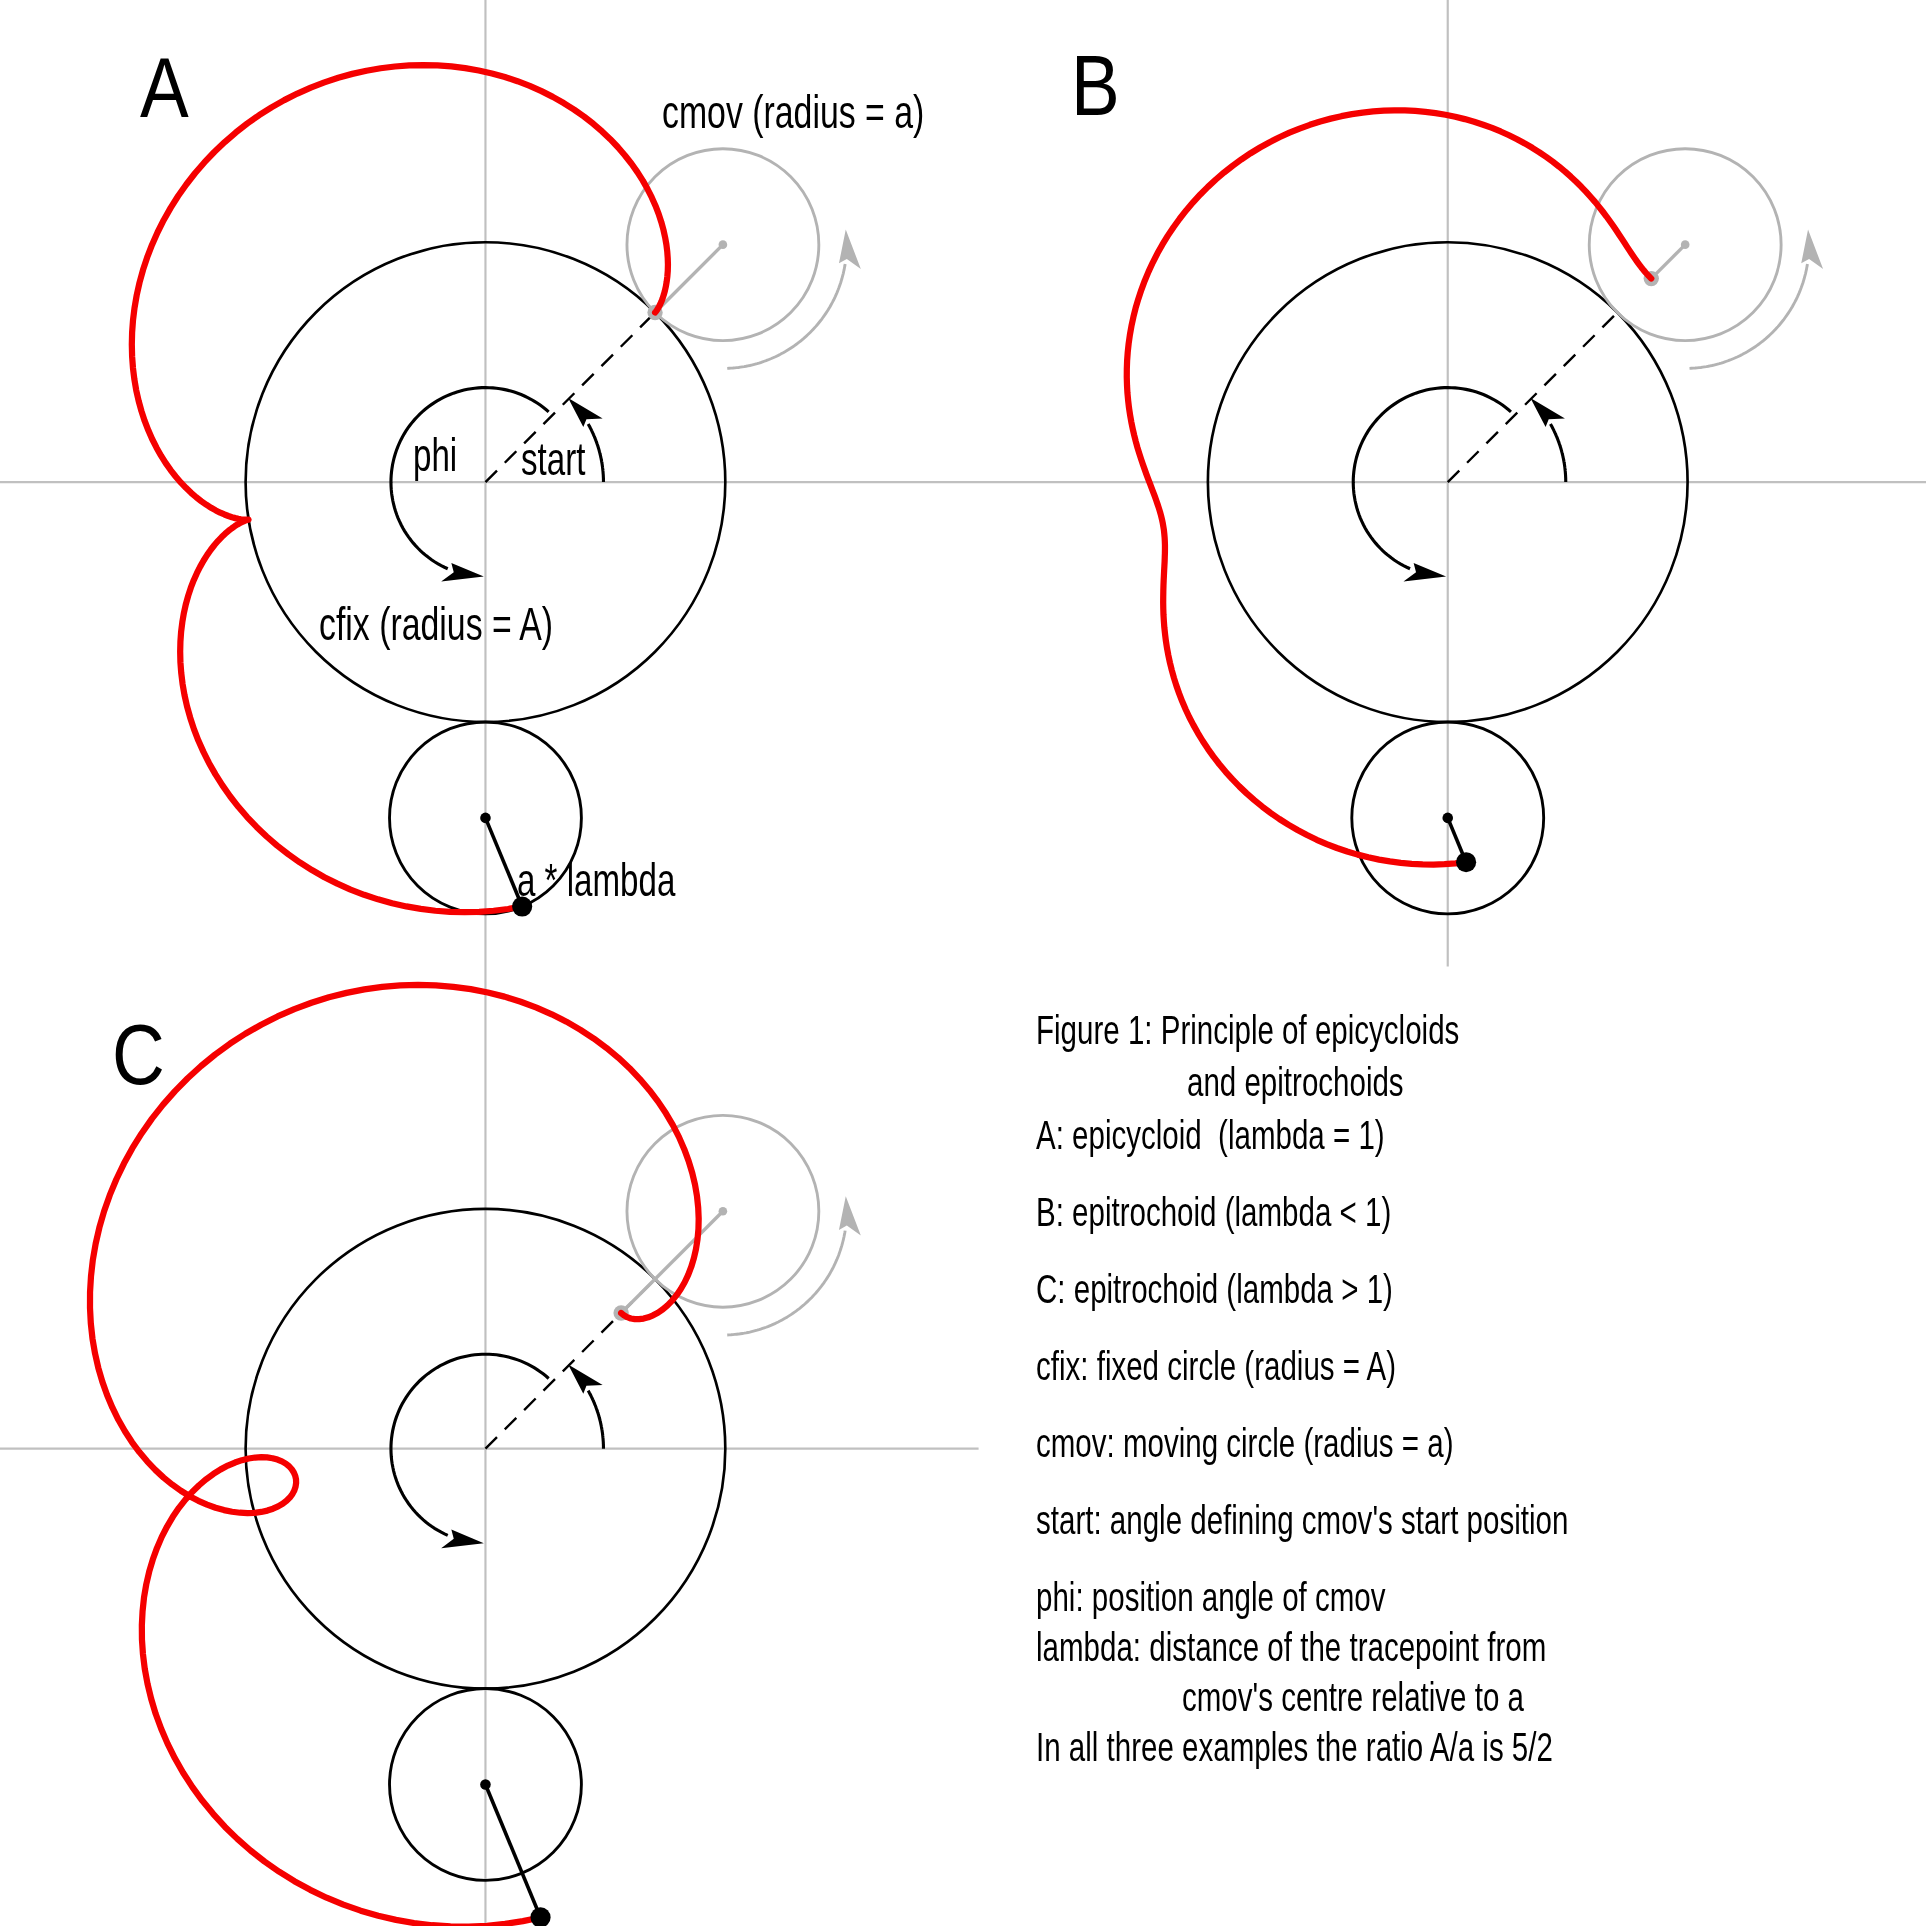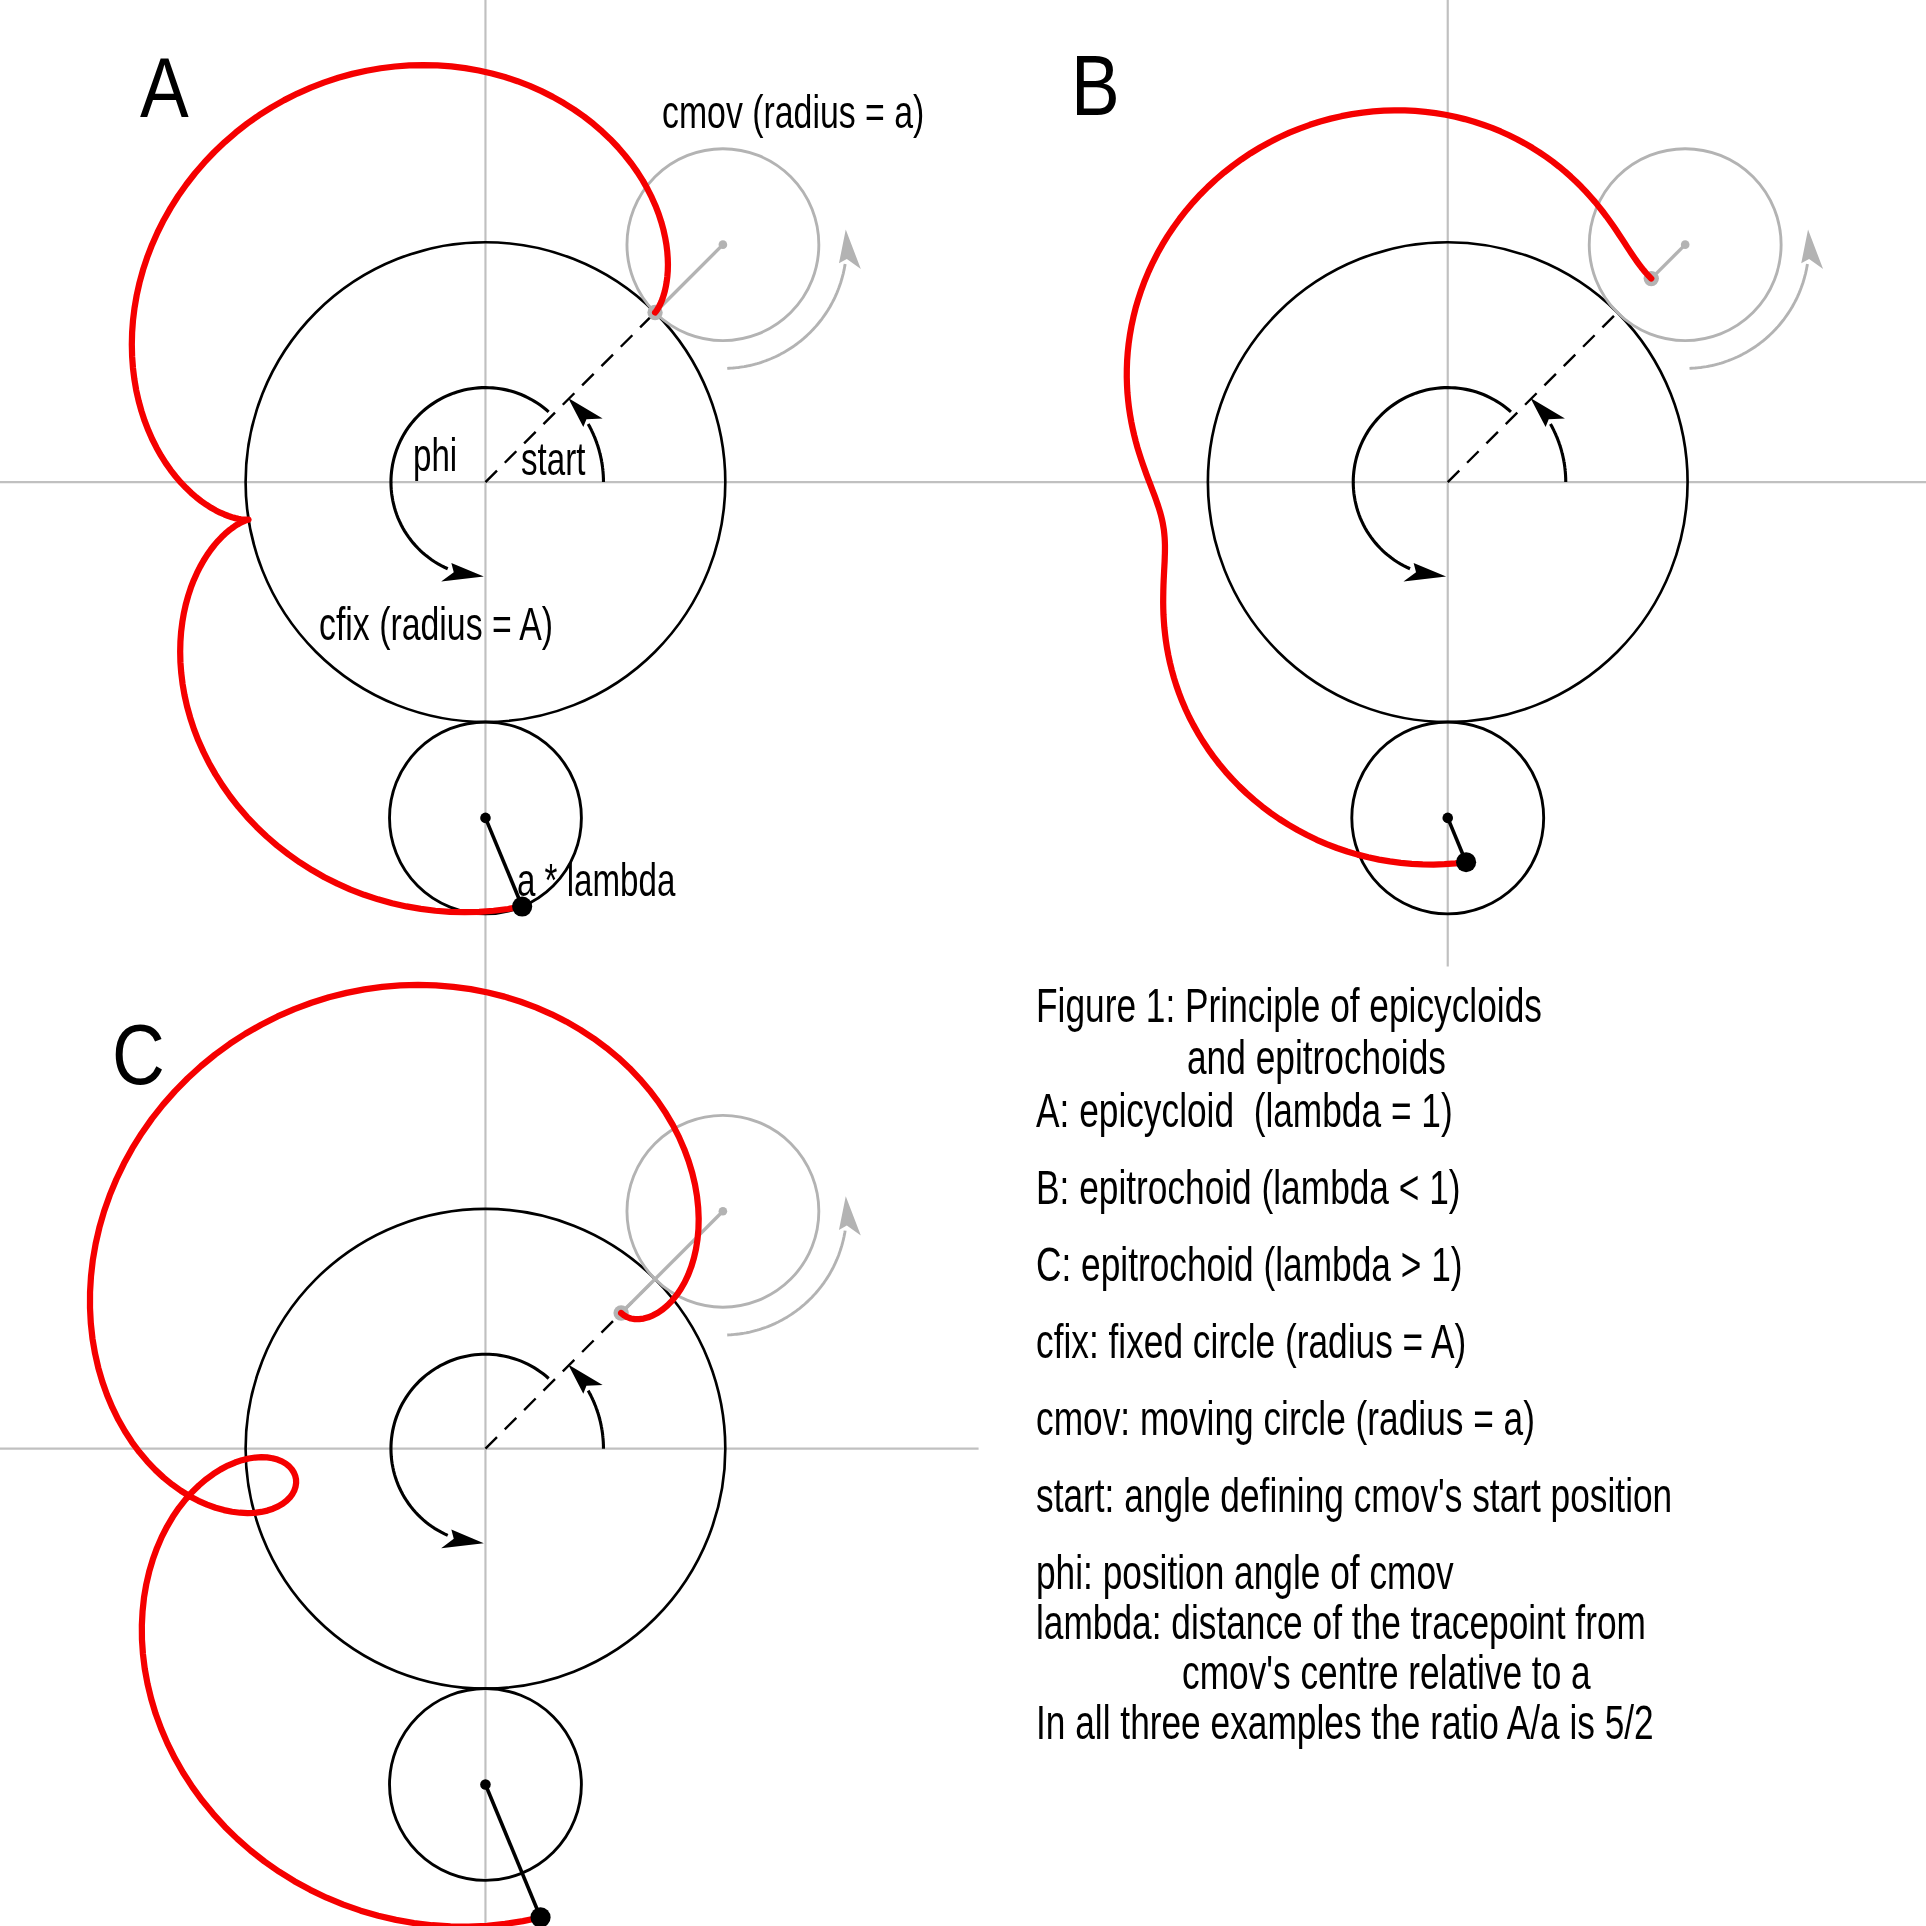--- a/index.html
+++ b/index.html
@@ -21,21 +21,21 @@
   .anno{
     position:absolute;line-height:1;white-space:pre;
     transform:scaleX(.72);transform-origin:0 0;
   }
   #label-cmov{left:662px;top:88px;font-size:47px}
   #label-cfix{left:319px;top:600px;font-size:47px}
   #label-phi{left:413px;top:432px;font-size:46px}
   #label-start{left:521px;top:436px;font-size:46px}
   #label-alambda{left:517px;top:857px;font-size:46px}
 
-  .legend{position:absolute;left:1036px;top:980px;font-size:49px;line-height:50px}
+  .legend{position:absolute;left:1036px;top:1005px;font-size:41px;line-height:50px}
   .leg-line{white-space:pre;transform:scaleX(.72);transform-origin:0 0}
   .gi{margin-top:27px}
   .gs{margin-top:2.4px}
   .ind-center{margin-left:151px}
   .ind-sub{margin-left:146px}
 </style>
 </head>
 <body>
 
 <svg id="diagram-svg" viewBox="0 0 4015 4015" xmlns="http://www.w3.org/2000/svg">

